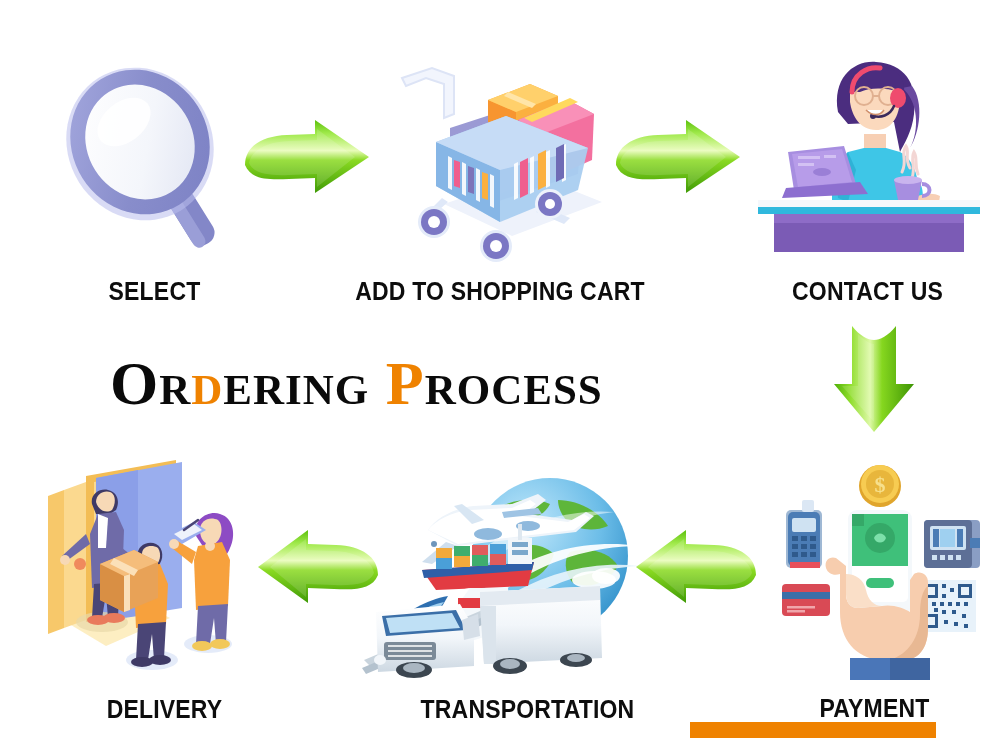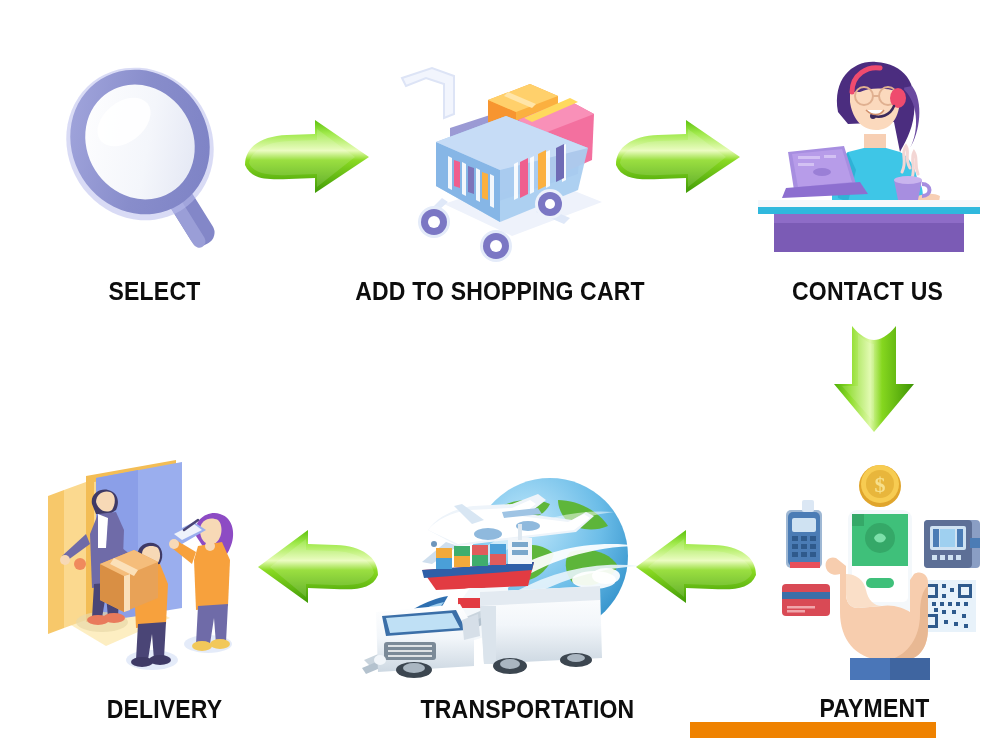--- a/index.html
+++ b/index.html
@@ -231,20 +231,23 @@
           <stop offset="0.45" stop-color="#ddf9a6"></stop>
           <stop offset="0.6" stop-color="#86d71f"></stop>
           <stop offset="1" stop-color="#3d9404"></stop>
         </linearGradient>
       </defs>
       <path d="M22,4 C30,14 38,18 44,18 C50,18 58,14 66,4 L66,62 L84,62 L44,110 L4,62 L22,62 Z" fill="url(#arrD)"></path>
       <path d="M28,12 C34,18 40,22 44,22 L44,100 L12,64 L28,64 Z" fill="#ffffff" opacity=".13"></path>
     </svg>
   </div>
 
+  <div class="title">
+    <span>Or</span><span class="hl" style="color: rgb(239, 130, 0);">d</span><span>ering </span><span class="hl" style="color: rgb(239, 130, 0);">P</span><span>rocess</span>
+  </div>
 
   <div class="ill" style="left:34px;top:452px;width:224px;height:220px;">
     <svg viewBox="0 0 224 220">
 
       <path d="M22,164 L84,140 L136,166 L72,194 Z" fill="#fdeec2"></path>
 
       <path d="M14,44 L30,38 L30,176 L14,182 Z" fill="#f7c86a"></path>
       <path d="M30,38 L52,30 L52,168 L30,176 Z" fill="#fbd98f"></path>
 
       <path d="M52,24 L142,8 L142,152 L52,170 Z" fill="#f3bd55"></path>

